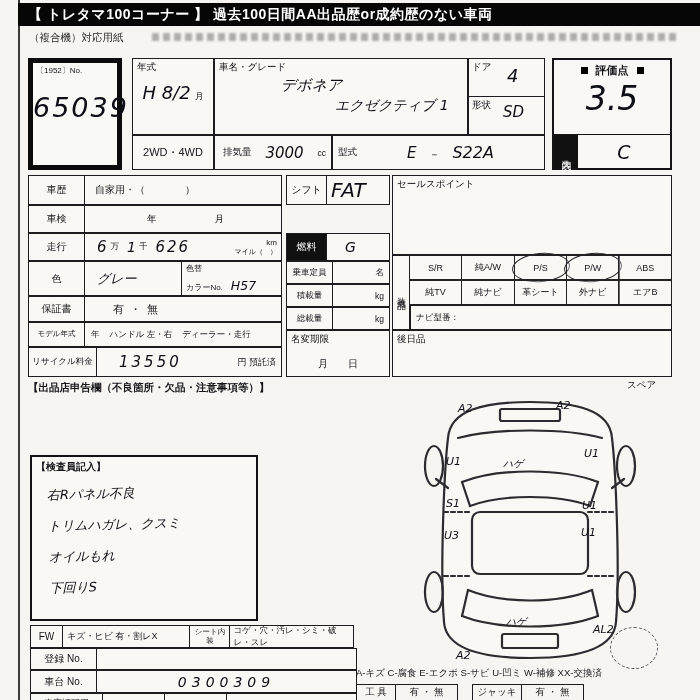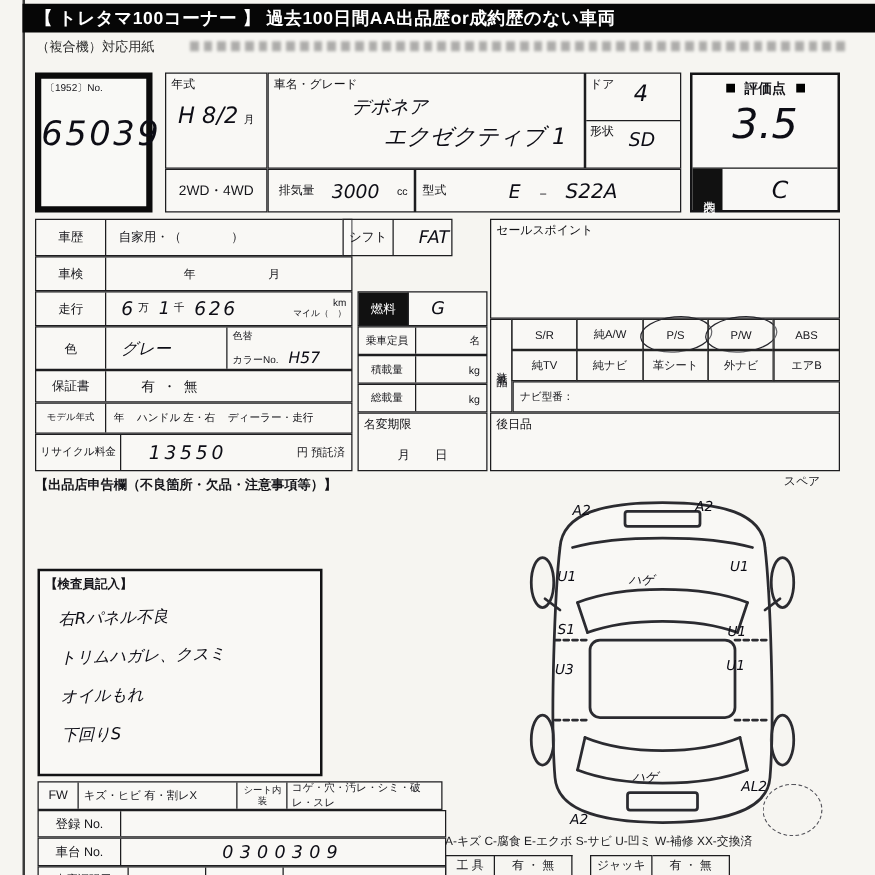--- a/index.html
+++ b/index.html
@@ -49,21 +49,21 @@
     <div class="lbl" style="padding:2px 0 0 4px">年式</div>
     <div style="text-align:center;margin-top:8px">
       <span class="hand" style="font-size:18px">H 8/2</span>
       <span class="lbl" style="font-size:8.5px">月</span>
     </div>
   </div>
 
   <div class="box" style="left:214px;top:58px;width:254px;height:77px">
     <div class="lbl" style="padding:2px 0 0 4px">車名・グレード</div>
     <div class="hand" style="font-size:15px;margin:2px 0 0 66px">デボネア</div>
-    <div class="hand" style="font-size:18px;margin:2px 0 0 92px">エクゼクティブ 1</div>
+    <div class="hand" style="font-size:14px;margin:2px 0 0 120px">エクゼクティブ 1</div>
   </div>
 
   <div class="box" style="left:468px;top:58px;width:77px;height:77px">
     <div style="height:38px;position:relative;border-bottom:1.4px solid #1d1d1f">
       <span class="lbl" style="position:absolute;left:3px;top:2px">ドア</span>
       <span class="hand" style="position:absolute;left:38px;top:6px;font-size:18px">4</span>
     </div>
     <div style="height:36px;position:relative">
       <span class="lbl" style="position:absolute;left:3px;top:2px">形状</span>
       <span class="hand" style="position:absolute;left:34px;top:6px;font-size:15px">SD</span>
@@ -142,23 +142,23 @@
     <span style="font-size:8.5px;margin-left:10px">ハンドル 左・右</span>
     <span style="font-size:8.5px;margin-left:10px">ディーラー・走行</span>
   </div>
   <div class="row" style="left:28px;top:347px;width:254px;height:30px">
     <div class="rl" style="width:68px;font-size:8.5px">リサイクル料金</div>
     <span class="hand" style="font-size:15px;letter-spacing:3px;margin-left:22px">13550</span>
     <span style="font-size:9px;margin-left:auto;padding-right:5px">円 預託済</span>
   </div>
   <div class="abs" style="left:28px;top:381px;font-size:10.5px;font-weight:bold">【出品店申告欄（不良箇所・欠品・注意事項等）】</div>
 
-  <div class="row" style="left:274px;top:175px;width:88px;height:30px">
+  <div class="row" style="left:286px;top:175px;width:104px;height:30px">
     <div class="rl" style="width:40px">シフト</div>
-    <span class="hand" style="font-size:14px;margin-left:20px">FAT</span>
+    <span class="hand" style="font-size:20px;margin-left:4px">FAT</span>
   </div>
   <div class="row" style="left:286px;top:233px;width:104px;height:28px">
     <div class="rl dark" style="width:40px">燃料</div>
     <span class="hand" style="font-size:14px;margin-left:18px">G</span>
   </div>
   <div class="row" style="left:286px;top:261px;width:104px;height:23px">
     <div class="rl" style="width:46px;font-size:8.5px">乗車定員</div>
     <span style="font-size:8.5px;margin-left:auto;padding-right:5px">名</span>
   </div>
   <div class="row" style="left:286px;top:284px;width:104px;height:23px">

